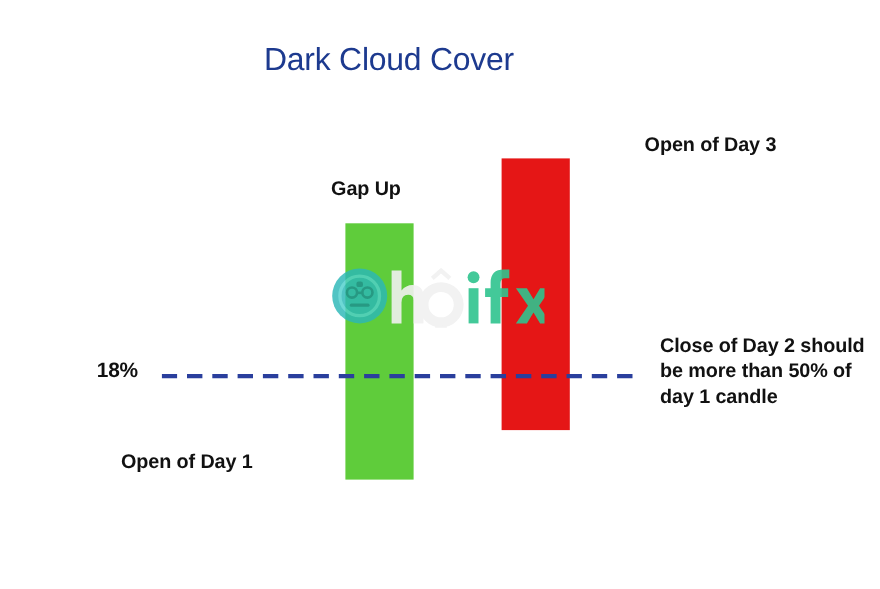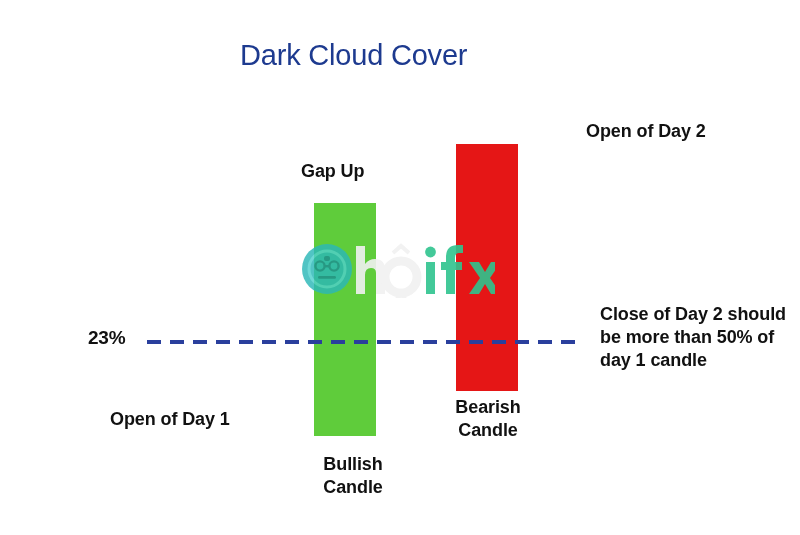--- a/index.html
+++ b/index.html
@@ -169,23 +169,21 @@
         <path d="M169 24 h10 l6 10 l6-10 h10 l-11 16 l11 16 h-10 l-6-10 l-6 10 h-10 l11-16 Z" fill="#2fc48e"></path>
       </g>
     </svg>
   </div>
 
 
   <div class="label label-open-day1">Open of Day 1</div>
 
   <div class="label label-gap-up">Gap Up</div>
 
-  <div class="label label-open-day2">Open of Day 2</div>
+  <div class="label label-open-day2">Open of Day 3</div>
 
-  <div class="label-pct">23%</div>
+  <div class="label-pct">18%</div>
 
   <div class="label label-close-day2">Close of Day 2 should be more than 50% of day 1 candle</div>
 
-  <div class="label label-bullish">Bullish Candle</div>
 
-  <div class="label label-bearish">Bearish Candle</div>
 
 </div>
 
 </body></html>

